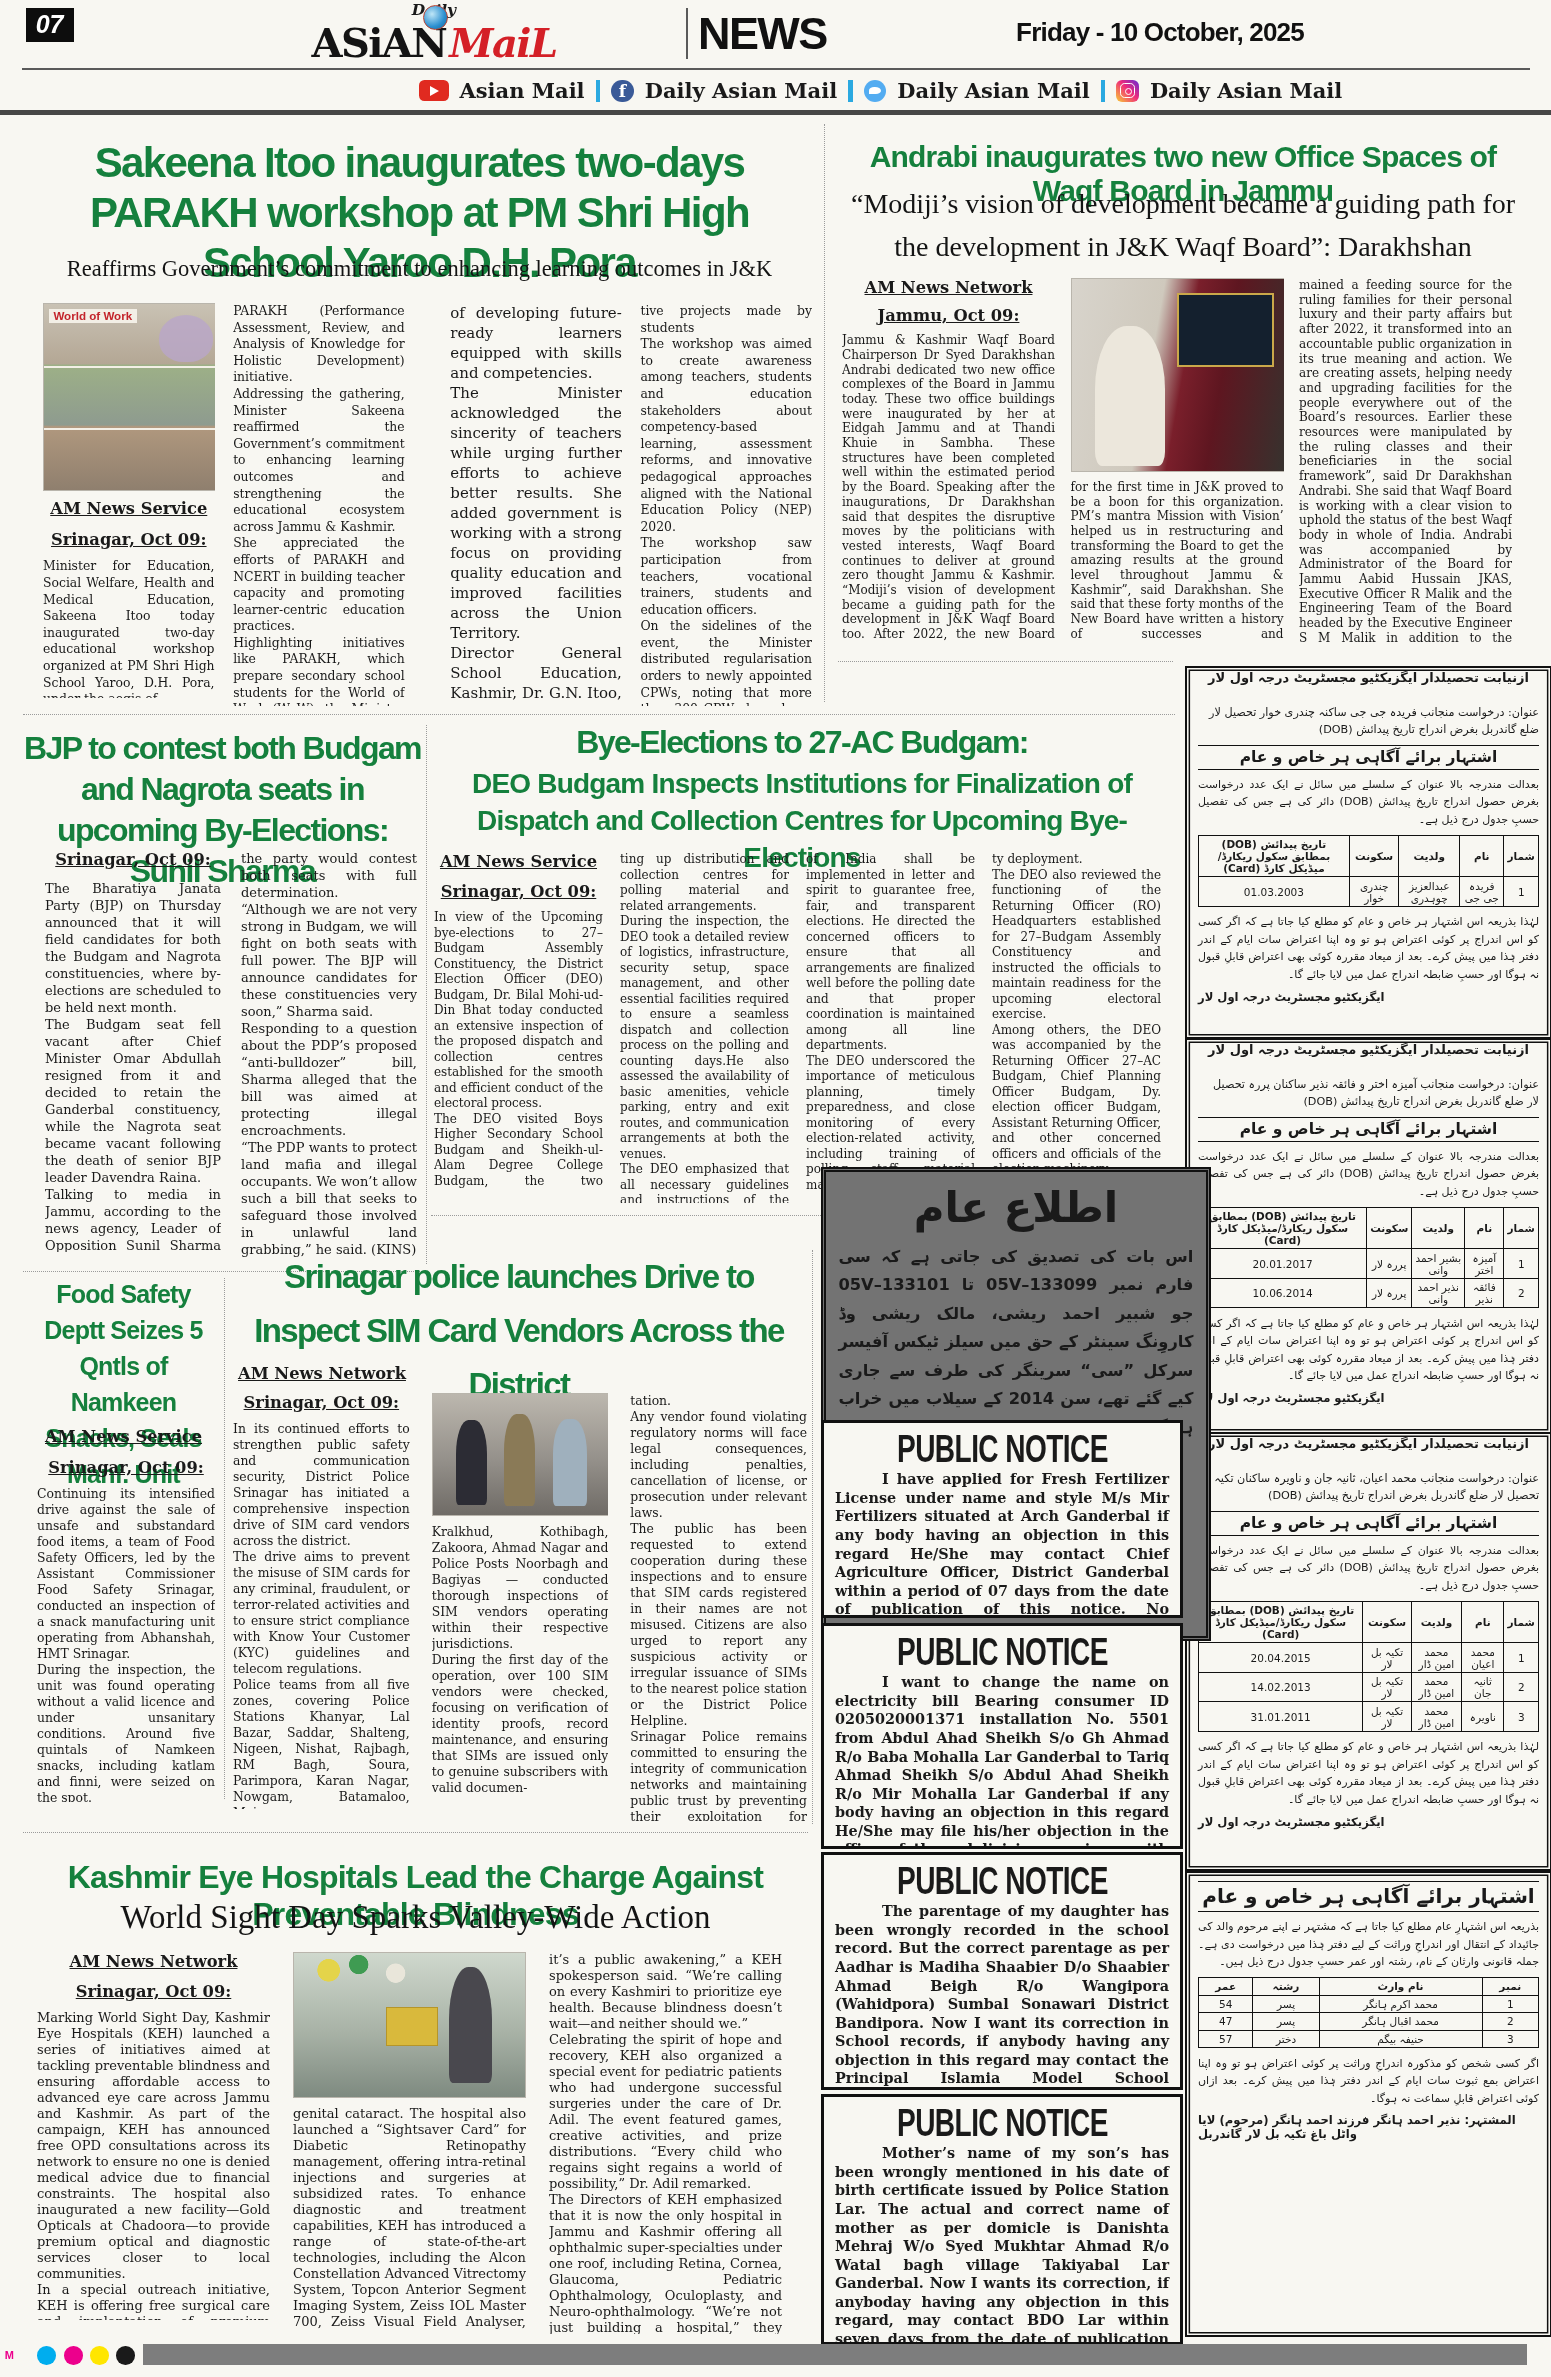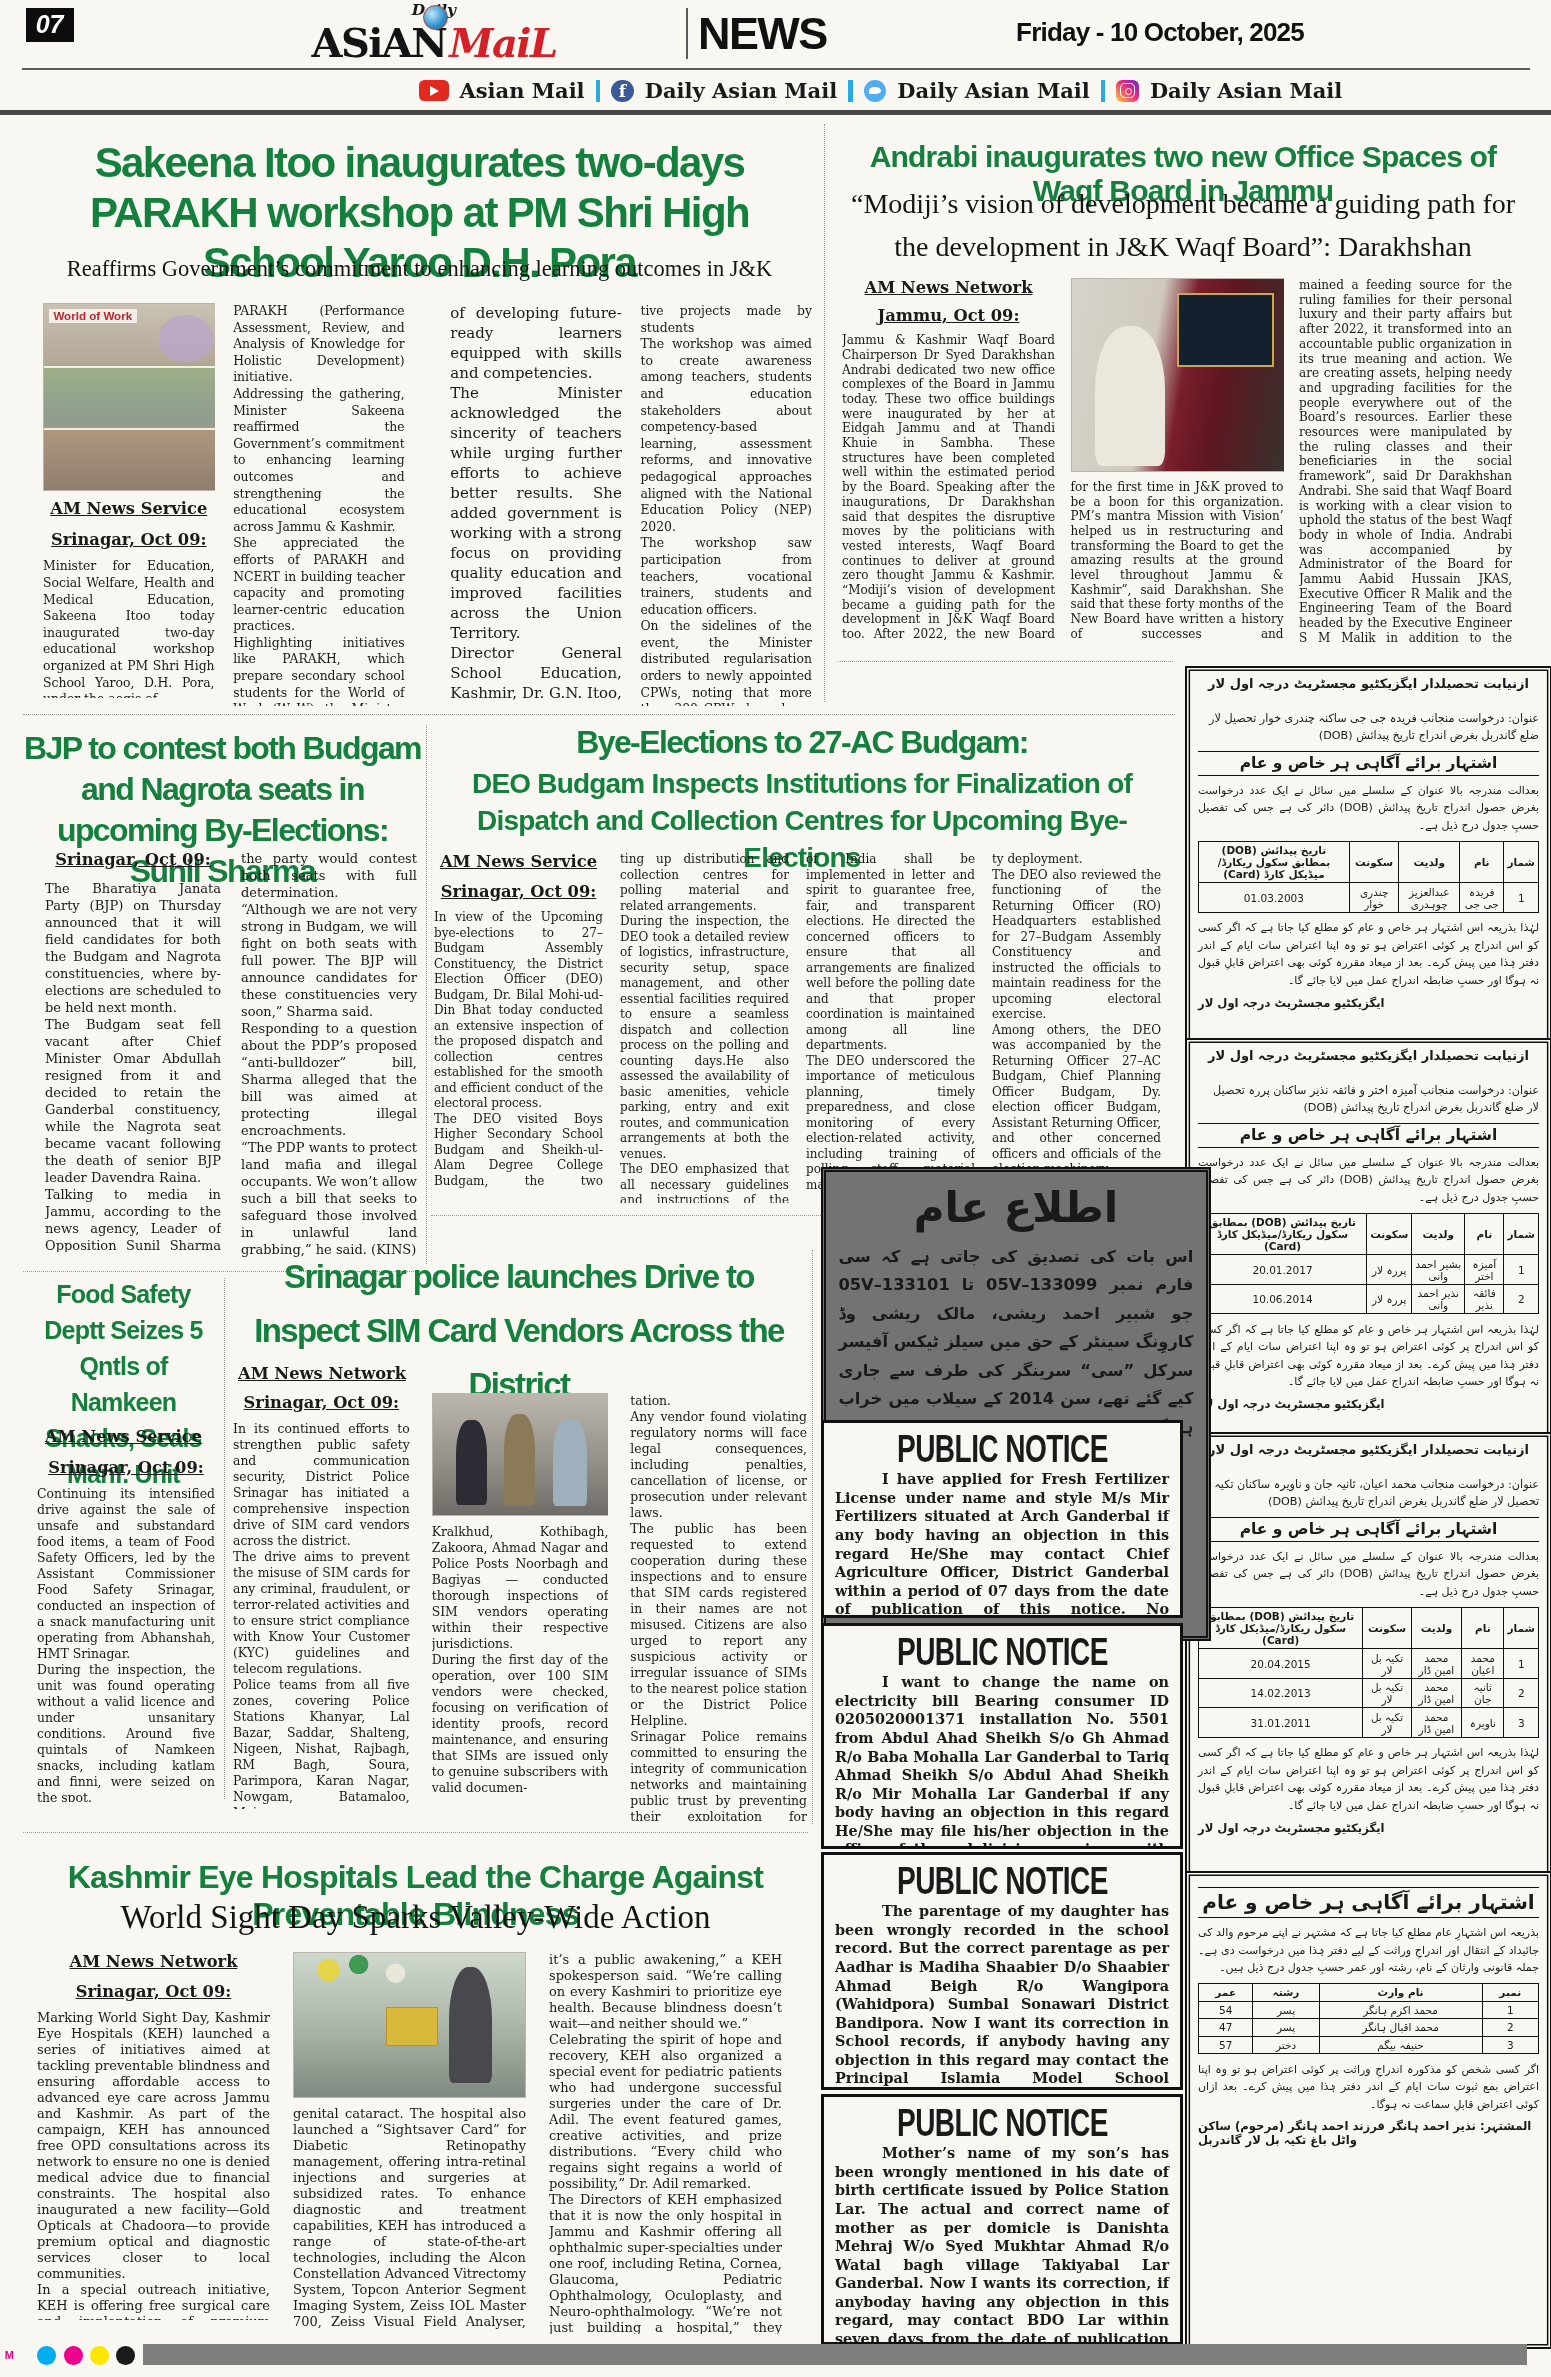--- a/index.html
+++ b/index.html
@@ -40,21 +40,21 @@
   .vdot{border-left:1.6px dotted #9b9b9b;}
   .photo{position:relative;overflow:hidden;border:0.8px solid #b9b5ac;}
   .banner{position:absolute;left:4.7px;top:4.7px;background:#f3efe6;color:#c3242b;font:700 11.6px "Liberation Sans",sans-serif;padding:0.8px 4.7px;}
   
   .nbox{border:3.1px solid #111;background:#f8f7f2;padding:6.2px 11px;overflow:hidden;}
   .ntitle{font-family:"Liberation Sans",sans-serif;font-weight:900;font-size:39px;text-align:center;letter-spacing:-0.8px;line-height:1.05;}
   .ntitle span{display:inline-block;transform:scaleX(.72);}
   .nbody{font:700 14.4px/18.6px "DejaVu Serif",serif;text-align:justify;text-indent:47px;white-space:pre-line;}
   
   .uad{border:2.3px solid #111;box-shadow:inset 0 0 0 1.6px #f8f7f2, inset 0 0 0 3.1px #111;background:#f8f7f2;
-       padding:8px 11px;direction:rtl;font-family:"DejaVu Sans",sans-serif;overflow:hidden;}
+       padding:2px 11px;direction:rtl;font-family:"DejaVu Sans",sans-serif;overflow:hidden;}
   .u-head{font-weight:700;font-size:13px;text-align:center;}
   .u-title{font-size:11.2px;text-align:right;margin-top:19px;line-height:1.55;}
   .u-band{font-weight:700;font-size:15.5px;text-align:center;border-top:1.6px solid #111;border-bottom:1.6px solid #111;margin:6.2px 0;padding:2.3px 0;}
   .u-para{font-size:11px;line-height:1.6;text-align:justify;}
   .u-table{width:100%;border-collapse:collapse;margin:6.2px 0;font-size:10.5px;}
   .u-table th,.u-table td{border:1.6px solid #111;padding:2.3px 3.1px;text-align:center;}
   .u-sig{font-weight:700;font-size:11.6px;text-align:left;margin-top:6.2px;}
   .ittila{border:5.4px double #111;background:#737373;padding:7.8px 12.4px;direction:rtl;font-family:"DejaVu Sans",sans-serif;overflow:hidden;}
   .it-title{font-weight:700;font-size:42px;text-align:center;margin:3.1px 0 11px;}
   .it-para{font-size:16.3px;line-height:1.75;text-align:justify;font-weight:600;}
@@ -316,21 +316,21 @@
       </tr>
       <tr>
         <td>3</td>
         <td>حنیفہ بیگم</td>
         <td>دختر</td>
         <td>57</td>
       </tr>
     </tbody>
       </table>
     <div class="u-para">اگر کسی شخص کو مذکورہ اندراجِ وراثت پر کوئی اعتراض ہو تو وہ اپنا اعتراض بمع ثبوت سات ایام کے اندر دفتر ہٰذا میں پیش کرے۔ بعد ازاں کوئی اعتراض قابلِ سماعت نہ ہوگا۔</div>
-    <div class="u-sig">المشتہر: نذیر احمد ہانگر فرزند احمد ہانگر (مرحوم) ساکن واٹل باغ تکیہ بل لار گاندربل</div>
+    <div class="u-sig">المشتہر: نذیر احمد ہانگر فرزند احمد ہانگر (مرحوم) لایا واٹل باغ تکیہ بل لار گاندربل</div>
   </div>
 
   <div class="abs ittila" style="left:821px;top:1167px;width:355px;height:448px;">
     <div class="it-title">اطلاع عام</div>
     <div class="it-para">اس بات کی تصدیق کی جاتی ہے کہ سی فارم نمبر 133099–05V تا 133101–05V جو شبیر احمد ریشی، مالک ریشی وڈ کاروِنگ سینٹر کے حق میں سیلز ٹیکس آفیسر سرکل ”سی“ سرینگر کی طرف سے جاری کیے گئے تھے، سن 2014 کے سیلاب میں خراب ہو گئے ہیں۔</div>
     <div class="it-center">کاروباری پتہ: گنپت یار حبہ کدل، سرینگر</div>
     <div class="it-center">یہ اطلاع ریکارڈ اور تصدیقی مقاصد کے لیے شائع کی جا رہی ہے۔</div>
   </div>
 
   <div class="abs hl" style="left:25px;top:1276px;width:197px;font-size:25px;line-height:36px;letter-spacing:-0.8px;">Food Safety Deptt Seizes 5 Qntls of Namkeen Snacks, Seals Manf. Unit</div>

